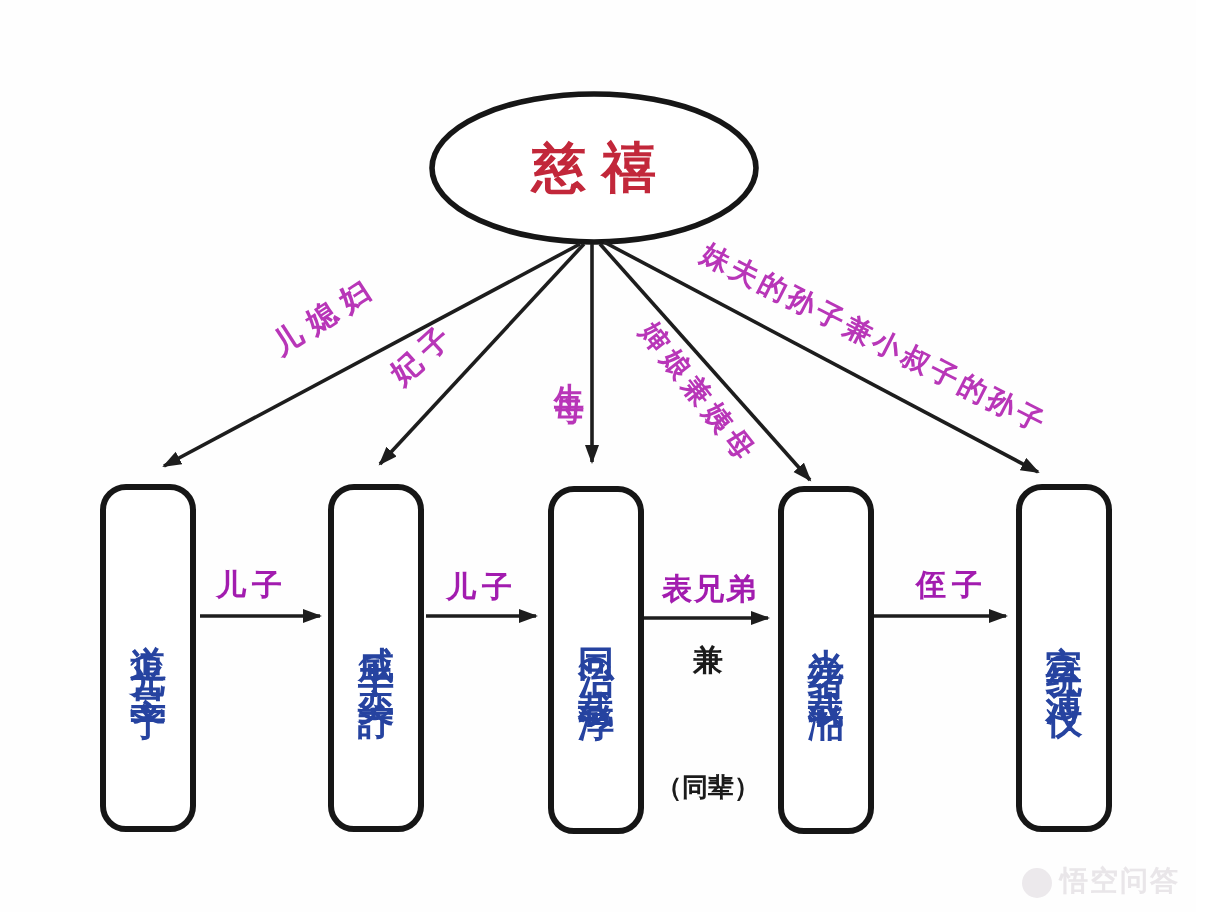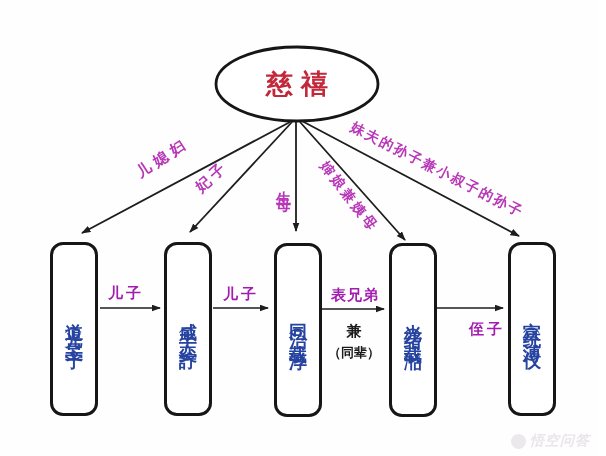--- a/index.html
+++ b/index.html
@@ -30,21 +30,21 @@
   .rel-magenta{font-size:15px;}
   .rel-black{font-size:15px;color:#a21caf;}
   .cousin-stack{
     position:absolute;left:354px;top:320px;transform:translateX(-50%);
     text-align:center;color:#1b1b1b;font-weight:700;font-size:15px;
     line-height:22px;white-space:nowrap;
   }
   .vertical-text{writing-mode:vertical-rl;text-orientation:mixed;letter-spacing:6px;}
   #watermark{
     position:absolute;right:8px;bottom:6px;display:flex;align-items:center;gap:4px;
-    color:#e9e6e9;font-size:14px;font-weight:700;letter-spacing:1px;user-select:none;font-style:italic;
+    color:#e9e6e9;font-size:14px;font-weight:700;letter-spacing:1px;user-select:none;
   }
   #watermark .wm-circle{
     width:15px;height:15px;border-radius:50%;background:#ecE9ec;display:inline-block;
   }
 </style>
 </head>
 <body>
 
 <div id="stage">
 
@@ -95,23 +95,23 @@
   </div>
 
   <div class="rel-label rel-black" style="left:126px;top:293px;transform:translate(-50%,-50%);letter-spacing:3px;">儿子</div>
 
   <div class="rel-label rel-black" style="left:241px;top:294px;transform:translate(-50%,-50%);letter-spacing:3px;">儿子</div>
 
   <div class="rel-label rel-black" style="left:355px;top:295px;transform:translate(-50%,-50%);letter-spacing:1px;font-family:Liberation Serif, serif;">表兄弟</div>
 
   <div class="cousin-stack">
     <div>兼</div>
-    <div style="font-size:13px;">（同辈）</div>
+    <div style="font-size:13px;margin-top:41px;">（同辈）</div>
   </div>
 
-  <div class="rel-label rel-black" style="left:487px;top:293px;transform:translate(-50%,-50%);letter-spacing:3px;margin-top:36px;">侄子</div>
+  <div class="rel-label rel-black" style="left:476px;top:293px;transform:translate(-50%,-50%);letter-spacing:3px;">侄子</div>
 
   <div id="watermark">
     <span class="wm-circle"></span>
     <span>悟空问答</span>
   </div>
 
 </div>
 
 </body></html>

